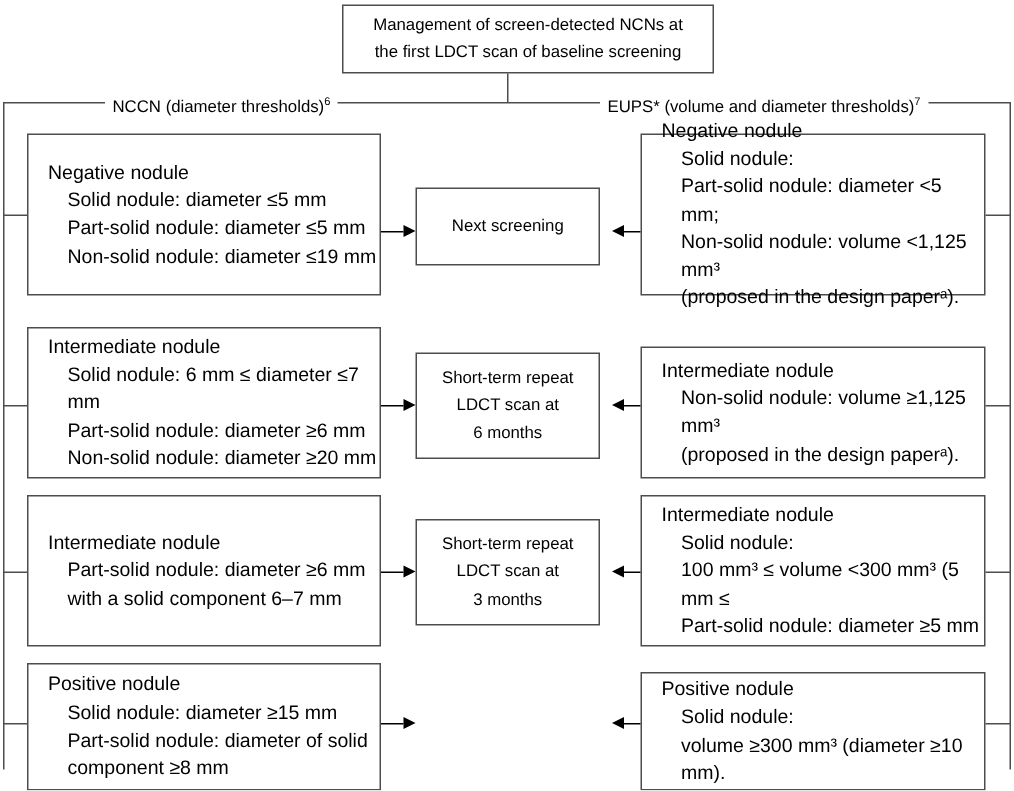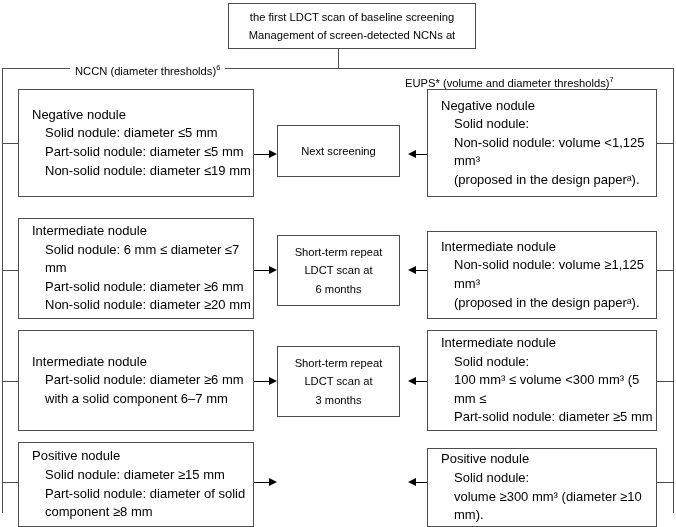--- a/index.html
+++ b/index.html
@@ -87,32 +87,32 @@
   .arrow-head.left {
     border-right: 8px solid #000000;
   }
 </style>
 </head>
 <body>
 
 <div id="canvas">
 
   <div class="box title-box" style="left:228px; top:3px; width:248px; height:46px;">
+    <div class="title-line">Management of screen-detected NCNs at</div>
     <div class="title-line">the first LDCT scan of baseline screening</div>
-    <div class="title-line">Management of screen-detected NCNs at</div>
   </div>
 
   <div class="line vline" style="left:338px; top:49px; width:1px; height:19px;"></div>
 
   <div class="line hline" style="left:2px; top:68px; width:672px; height:1px;"></div>
 
   <div class="branch-label" style="left:70px; top:61px;">
     <span>NCCN (diameter thresholds)</span><sup>6</sup>
   </div>
-  <div class="branch-label" style="left:400px; top:61px;margin-top:12px;">
+  <div class="branch-label" style="left:400px; top:61px;">
     <span>EUPS* (volume and diameter thresholds)</span><sup>7</sup>
   </div>
 
   <div class="line vline" style="left:2px; top:68px; width:1px; height:445px;"></div>
   <div class="line hline" style="left:2px; top:143px; width:20px; height:1px;"></div>
   <div class="line hline" style="left:2px; top:270px; width:20px; height:1px;"></div>
   <div class="line hline" style="left:2px; top:381px; width:20px; height:1px;"></div>
   <div class="line hline" style="left:2px; top:482px; width:20px; height:1px;"></div>
 
   <div class="line vline" style="left:673px; top:68px; width:1px; height:445px;"></div>
@@ -161,20 +161,21 @@
   <div class="box center-box" style="left:277px; top:346px; width:123px; height:71px;">
     <div>Short-term repeat</div>
     <div>LDCT scan at</div>
     <div>3 months</div>
   </div>
 
 
   <div class="box side-box" style="left:427px; top:89px; width:230px; height:108px;">
     <div class="hdr">Negative nodule</div>
     <div class="sub">Solid nodule:</div>
+    <div class="sub">Part-solid nodule: diameter &lt;5 mm;</div>
     <div class="sub">Non-solid nodule: volume &lt;1,125 mm³</div>
     <div class="sub">(proposed in the design paperᵃ).</div>
   </div>
 
   <div class="box side-box" style="left:427px; top:231px; width:230px; height:88px;">
     <div class="hdr">Intermediate nodule</div>
     <div class="sub">Non-solid nodule: volume ≥1,125 mm³</div>
     <div class="sub">(proposed in the design paperᵃ).</div>
   </div>
 

